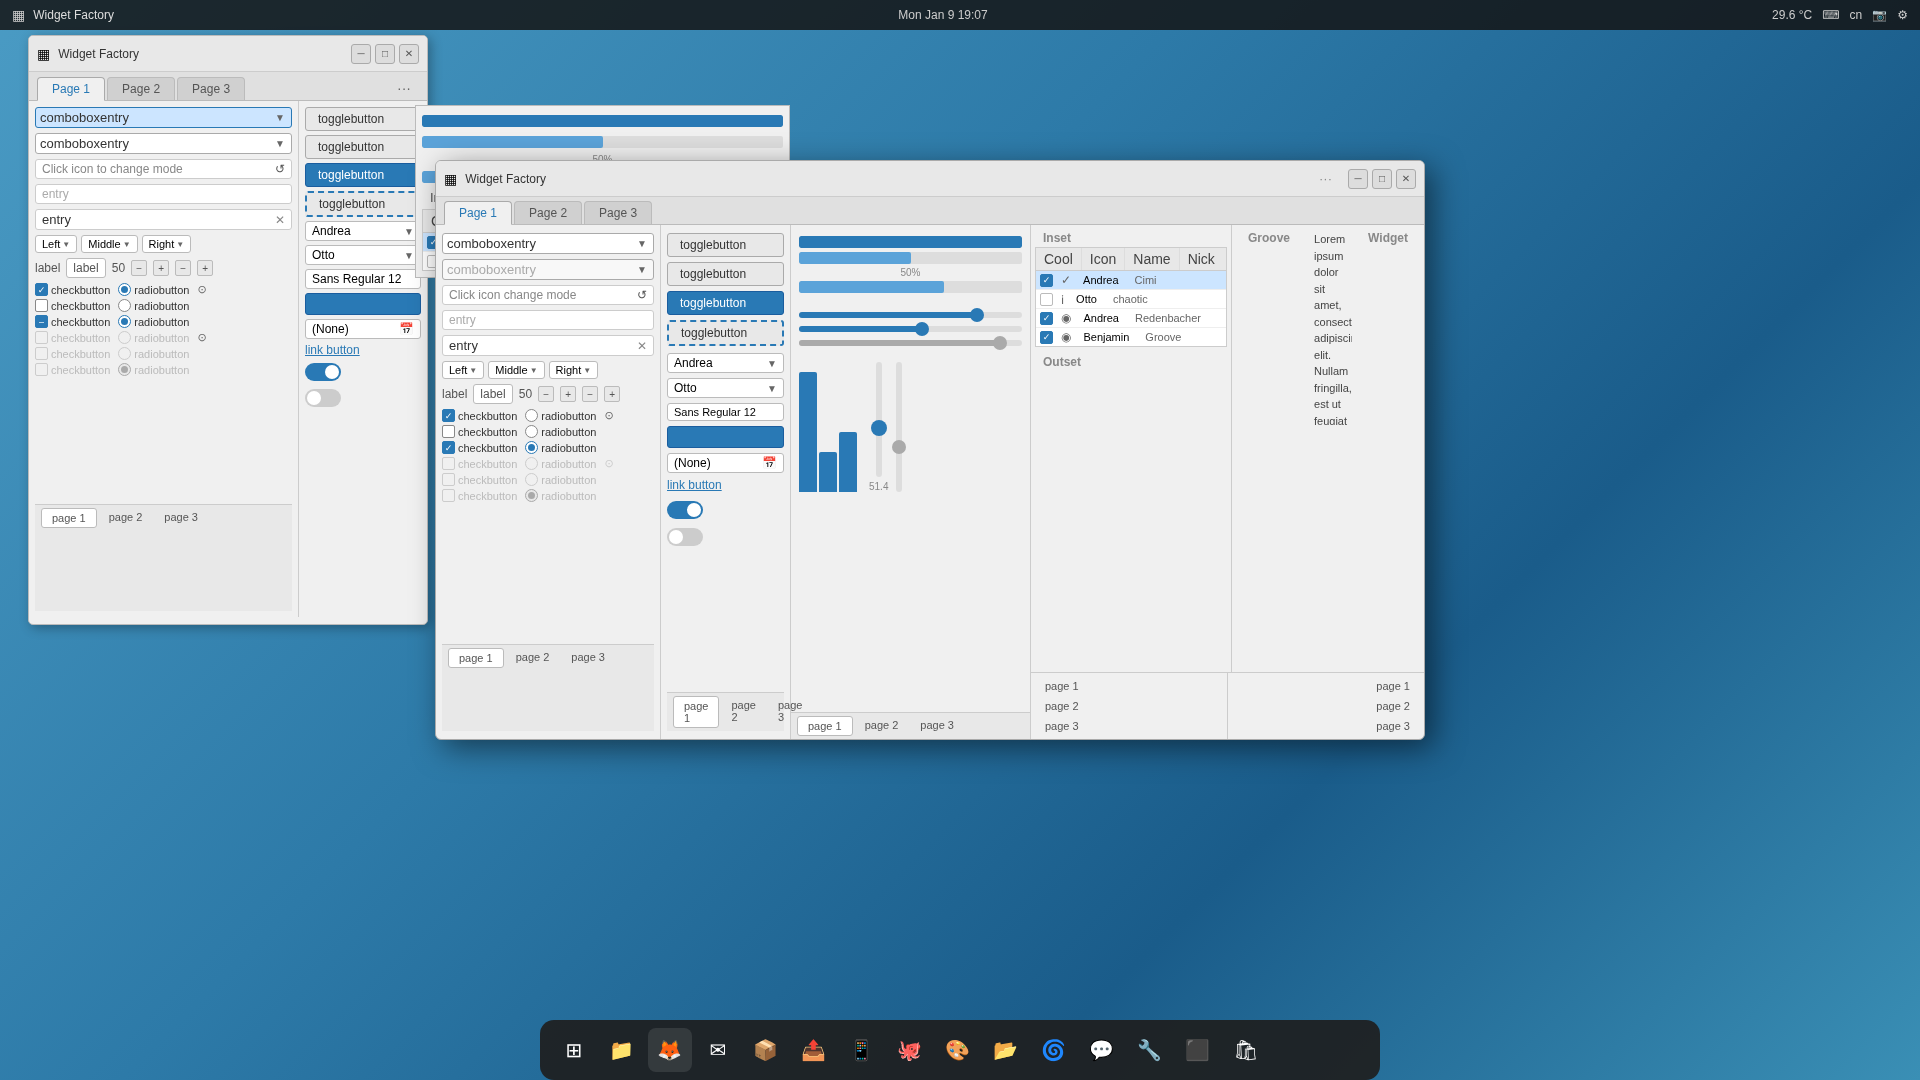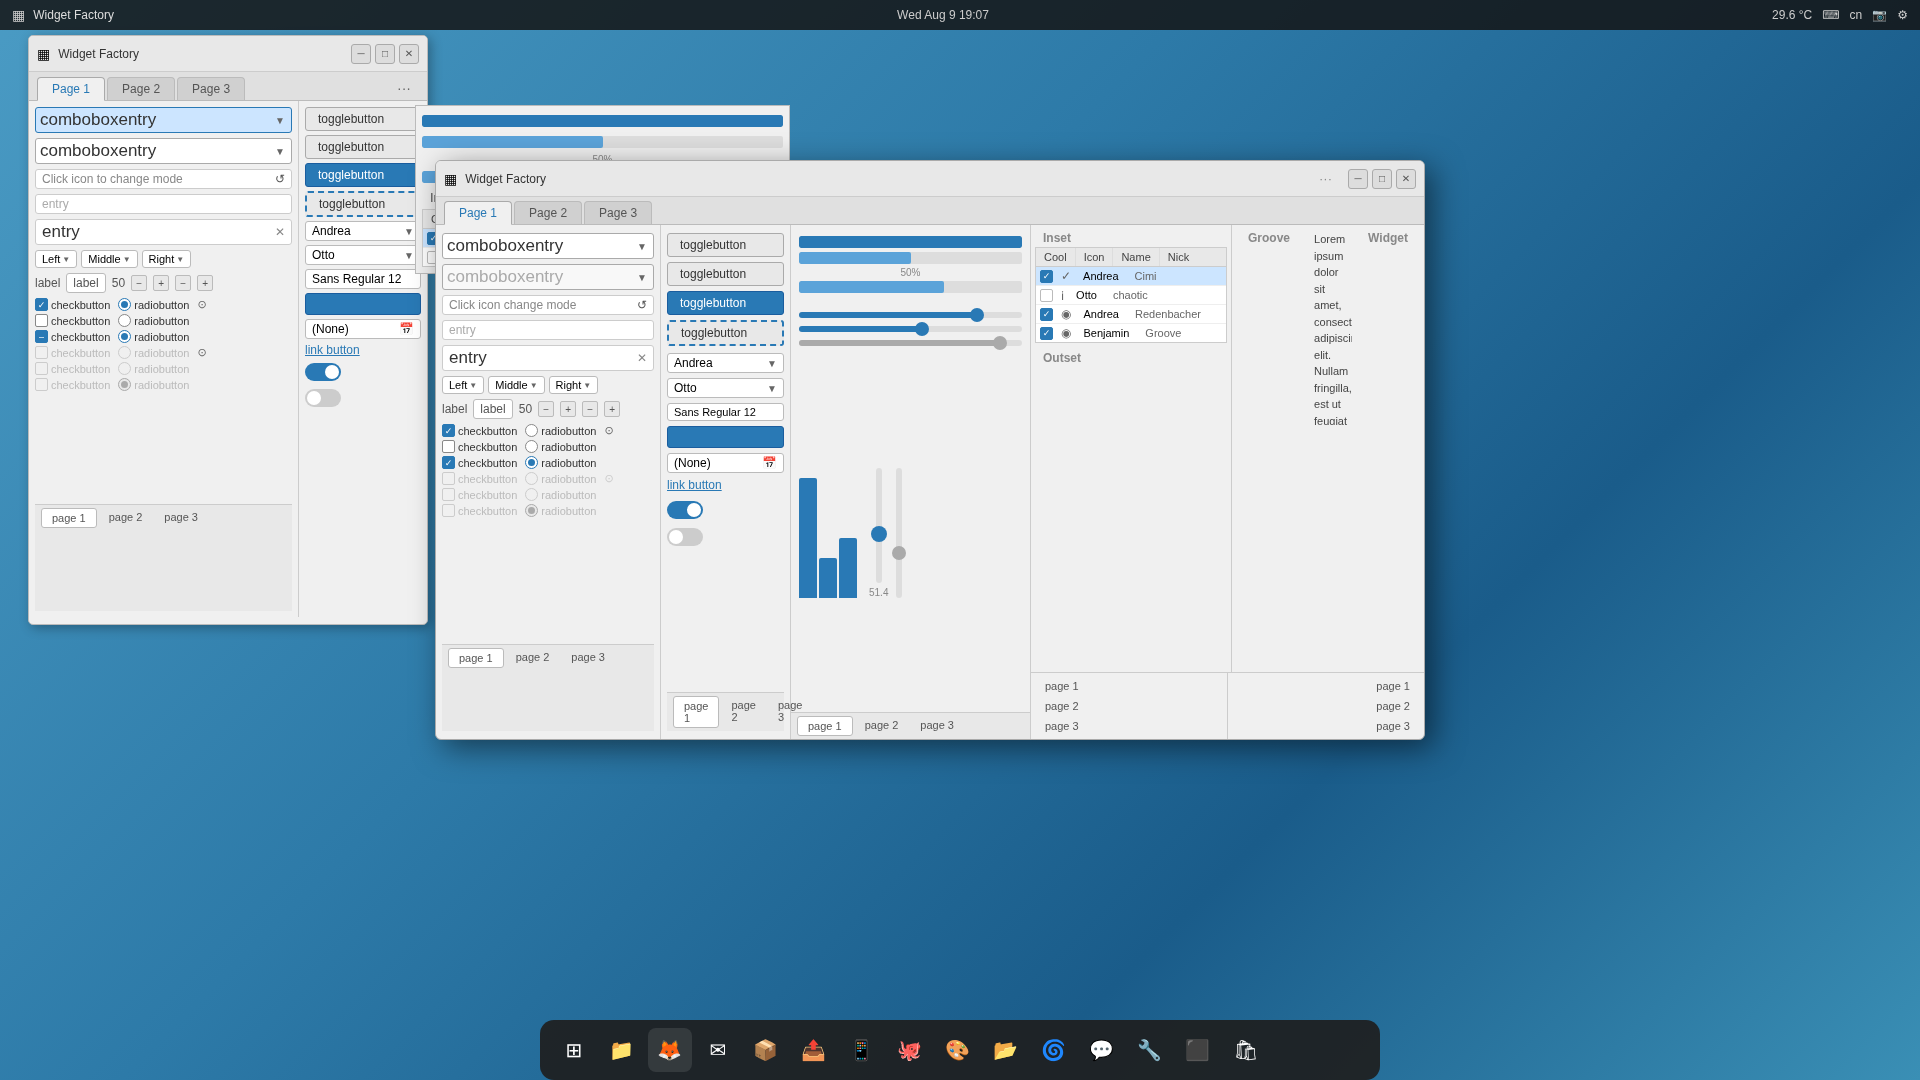--- a/index.html
+++ b/index.html
@@ -130,21 +130,21 @@
     
     .combo-row {
       display: flex;
       align-items: center;
       border: 1px solid #aaa;
       background: white;
       border-radius: 3px;
       padding: 2px 4px;
     }
     .combo-row.selected { background: #cce5ff; border-color: #2979b5; }
-    .combo-text { flex: 1; font-size: 17px; color: #333; }
+    .combo-text { flex: 1; font-size: 13px; color: #333; }
     .combo-arrow {
       font-size: 10px;
       color: #666;
       cursor: pointer;
       padding: 2px;
     }
 
     .click-icon-row {
       display: flex;
       align-items: center;
@@ -333,21 +333,21 @@
       border: 1px solid #ccc;
       background: white;
     }
     .table-header {
       display: flex;
       background: #e8e8e8;
       border-bottom: 1px solid #ccc;
     }
     .table-cell {
       padding: 3px 8px;
-      font-size: 11px;
+      font-size: 14px;
       color: #444;
       border-right: 1px solid #ddd;
       text-align: center;
     }
     .table-cell:last-child { border-right: none; }
     .table-row-data {
       display: flex;
       border-bottom: 1px solid #eee;
       align-items: center;
     }
@@ -484,21 +484,21 @@
   </style>
 </head>
 <body>
 
 <div class="system-bar">
   <div class="system-bar-left">
     <span style="font-size:14px;">▦</span>
     <span style="color:#ddd;font-size:12px;">Widget Factory</span>
   </div>
   <div class="system-bar-center">
-    <span style="color:#ccc;">Wed Aug 9  19:07</span>
+    <span style="color:#ccc;">Mon Jan 9  19:07</span>
   </div>
   <div class="system-bar-right">
     <span style="color:#ccc;">29.6 °C</span>
     <span style="color:#ccc;">⌨</span>
     <span style="color:#ccc;">cn</span>
     <span style="color:#ccc;">📷</span>
     <span style="color:#ccc;">⚙</span>
   </div>
 </div>
 
@@ -955,21 +955,21 @@
             <div class="slider-fill-h" style="width:55%;"></div>
             <div class="slider-thumb-h" style="left:calc(55% - 7px);"></div>
           </div>
 
           <div class="slider-track-h">
             <div class="slider-fill-h" style="width:90%; background:#aaa;"></div>
             <div class="slider-thumb-h" style="left:calc(90% - 7px); background:#aaa;"></div>
           </div>
         </div>
 
-        <div style="display:flex; gap:4px; padding:8px; align-items:center; flex:1;">
+        <div style="display:flex; gap:4px; padding:8px; align-items:flex-start; flex:1;">
 
           <div style="display:flex; align-items:flex-end; gap:2px; height:130px;">
             <div style="width:18px; height:120px; background:#2979b5; border-radius:2px 2px 0 0;"></div>
             <div style="width:18px; height:40px; background:#2979b5; border-radius:2px 2px 0 0;"></div>
             <div style="width:18px; height:60px; background:#2979b5; border-radius:2px 2px 0 0;"></div>
           </div>
 
           <div style="display:flex; flex-direction:column; align-items:center; gap:4px; height:130px; margin-left:8px;">
             <div style="width:6px; flex:1; background:#ddd; border-radius:3px; position:relative;">
               <div style="width:16px;height:16px;background:#2979b5;border-radius:50%;position:absolute;left:-5px;top:50%;"></div>

